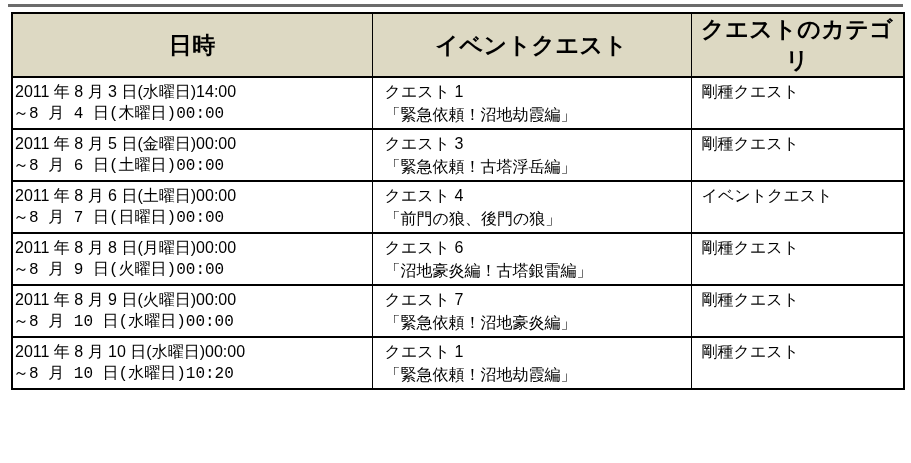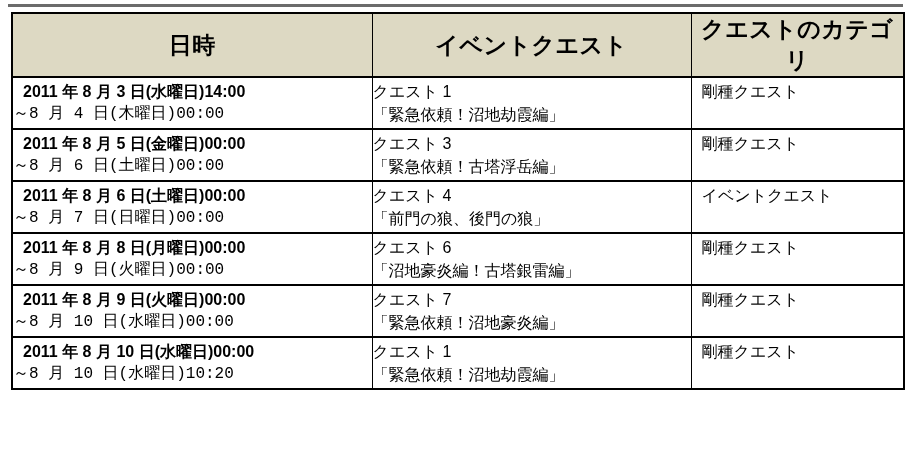--- a/index.html
+++ b/index.html
@@ -51,23 +51,23 @@
     text-align: center;
     vertical-align: middle;
     letter-spacing: 0.5px;
   }
   table.quest-table td {
     height: 48px;
     font-size: 16px;
     line-height: 23px;
     padding-top: 2px;
   }
-  .dt-line1 { text-align: left;  padding-left: 10px;  white-space: nowrap; font-weight: bold; }
+  .dt-line1 { text-align: left;  padding-left: 2px;  white-space: nowrap; }
   .dt-line2 { text-align: left; padding-right: 11px; white-space: nowrap; font-family: Liberation Mono, monospace; }
-  .q-line   { text-align: left;   white-space: nowrap; }
+  .q-line   { text-align: left;  padding-left: 12px;  white-space: nowrap; }
   .cat-line { text-align: left;  padding-left: 10px;  white-space: nowrap; }
 </style>
 </head>
 <body>
 
 <div class="page">
 
   <div class="top-rule"></div>
 
   <table class="quest-table">

